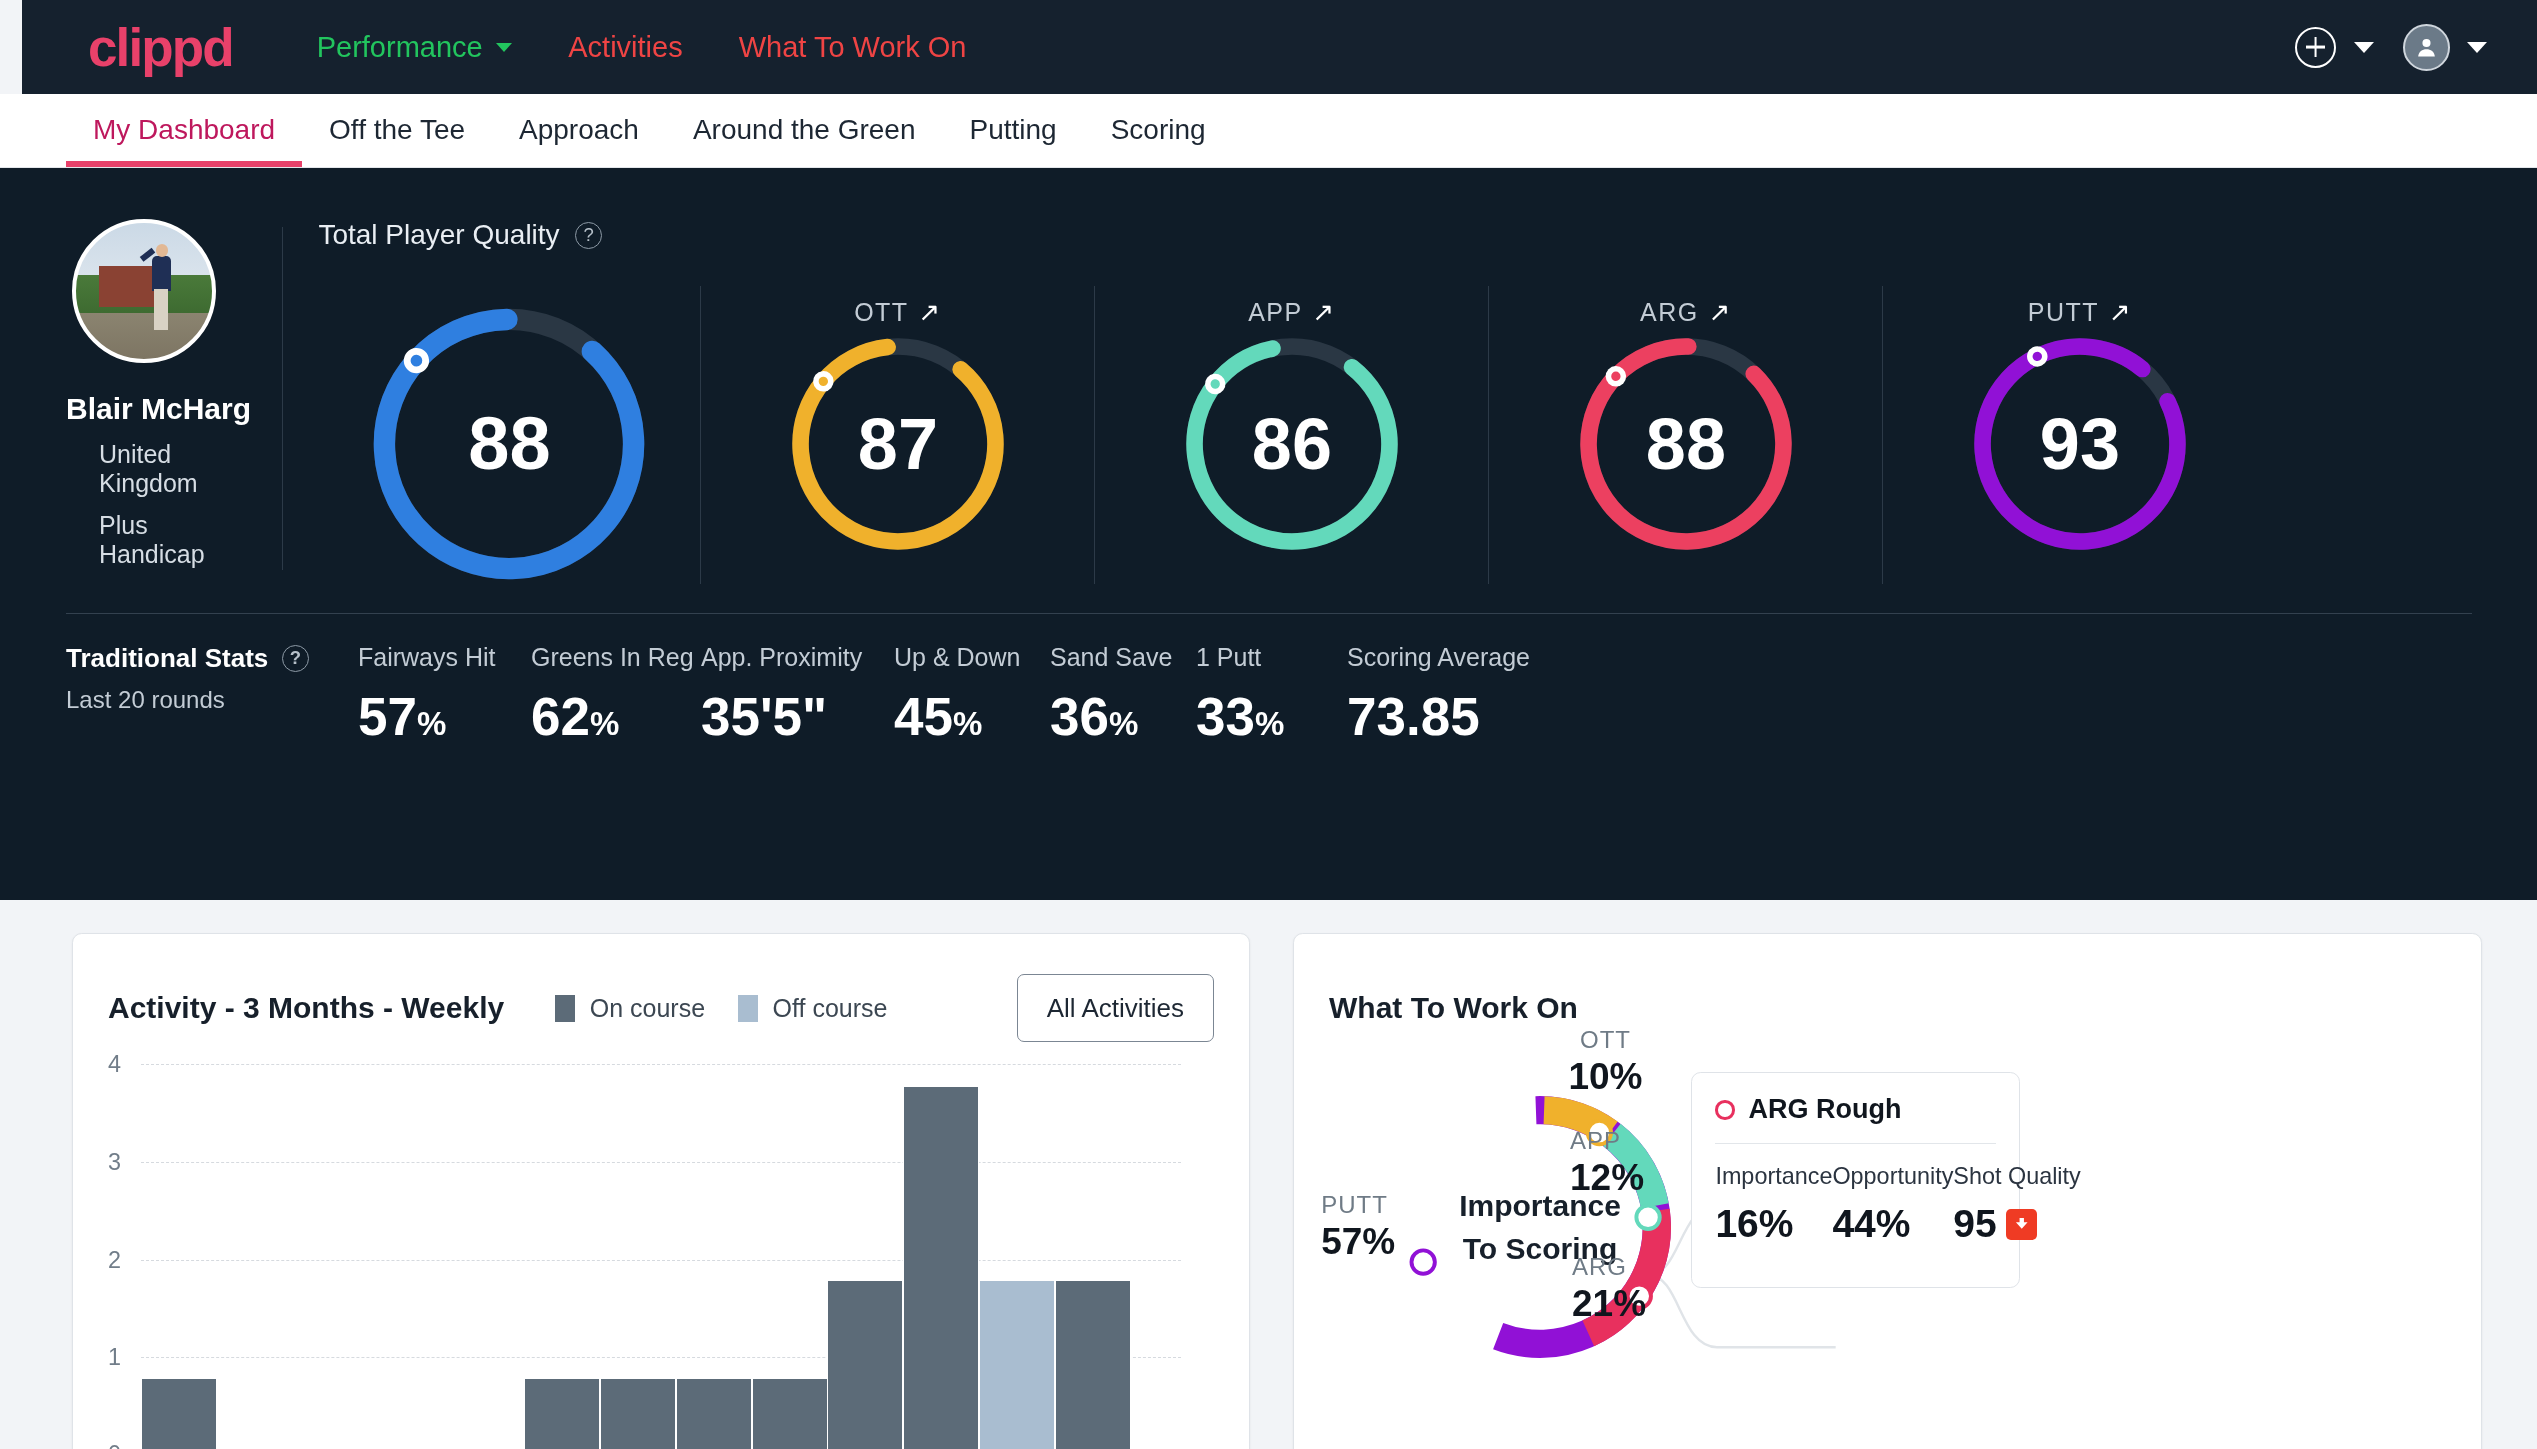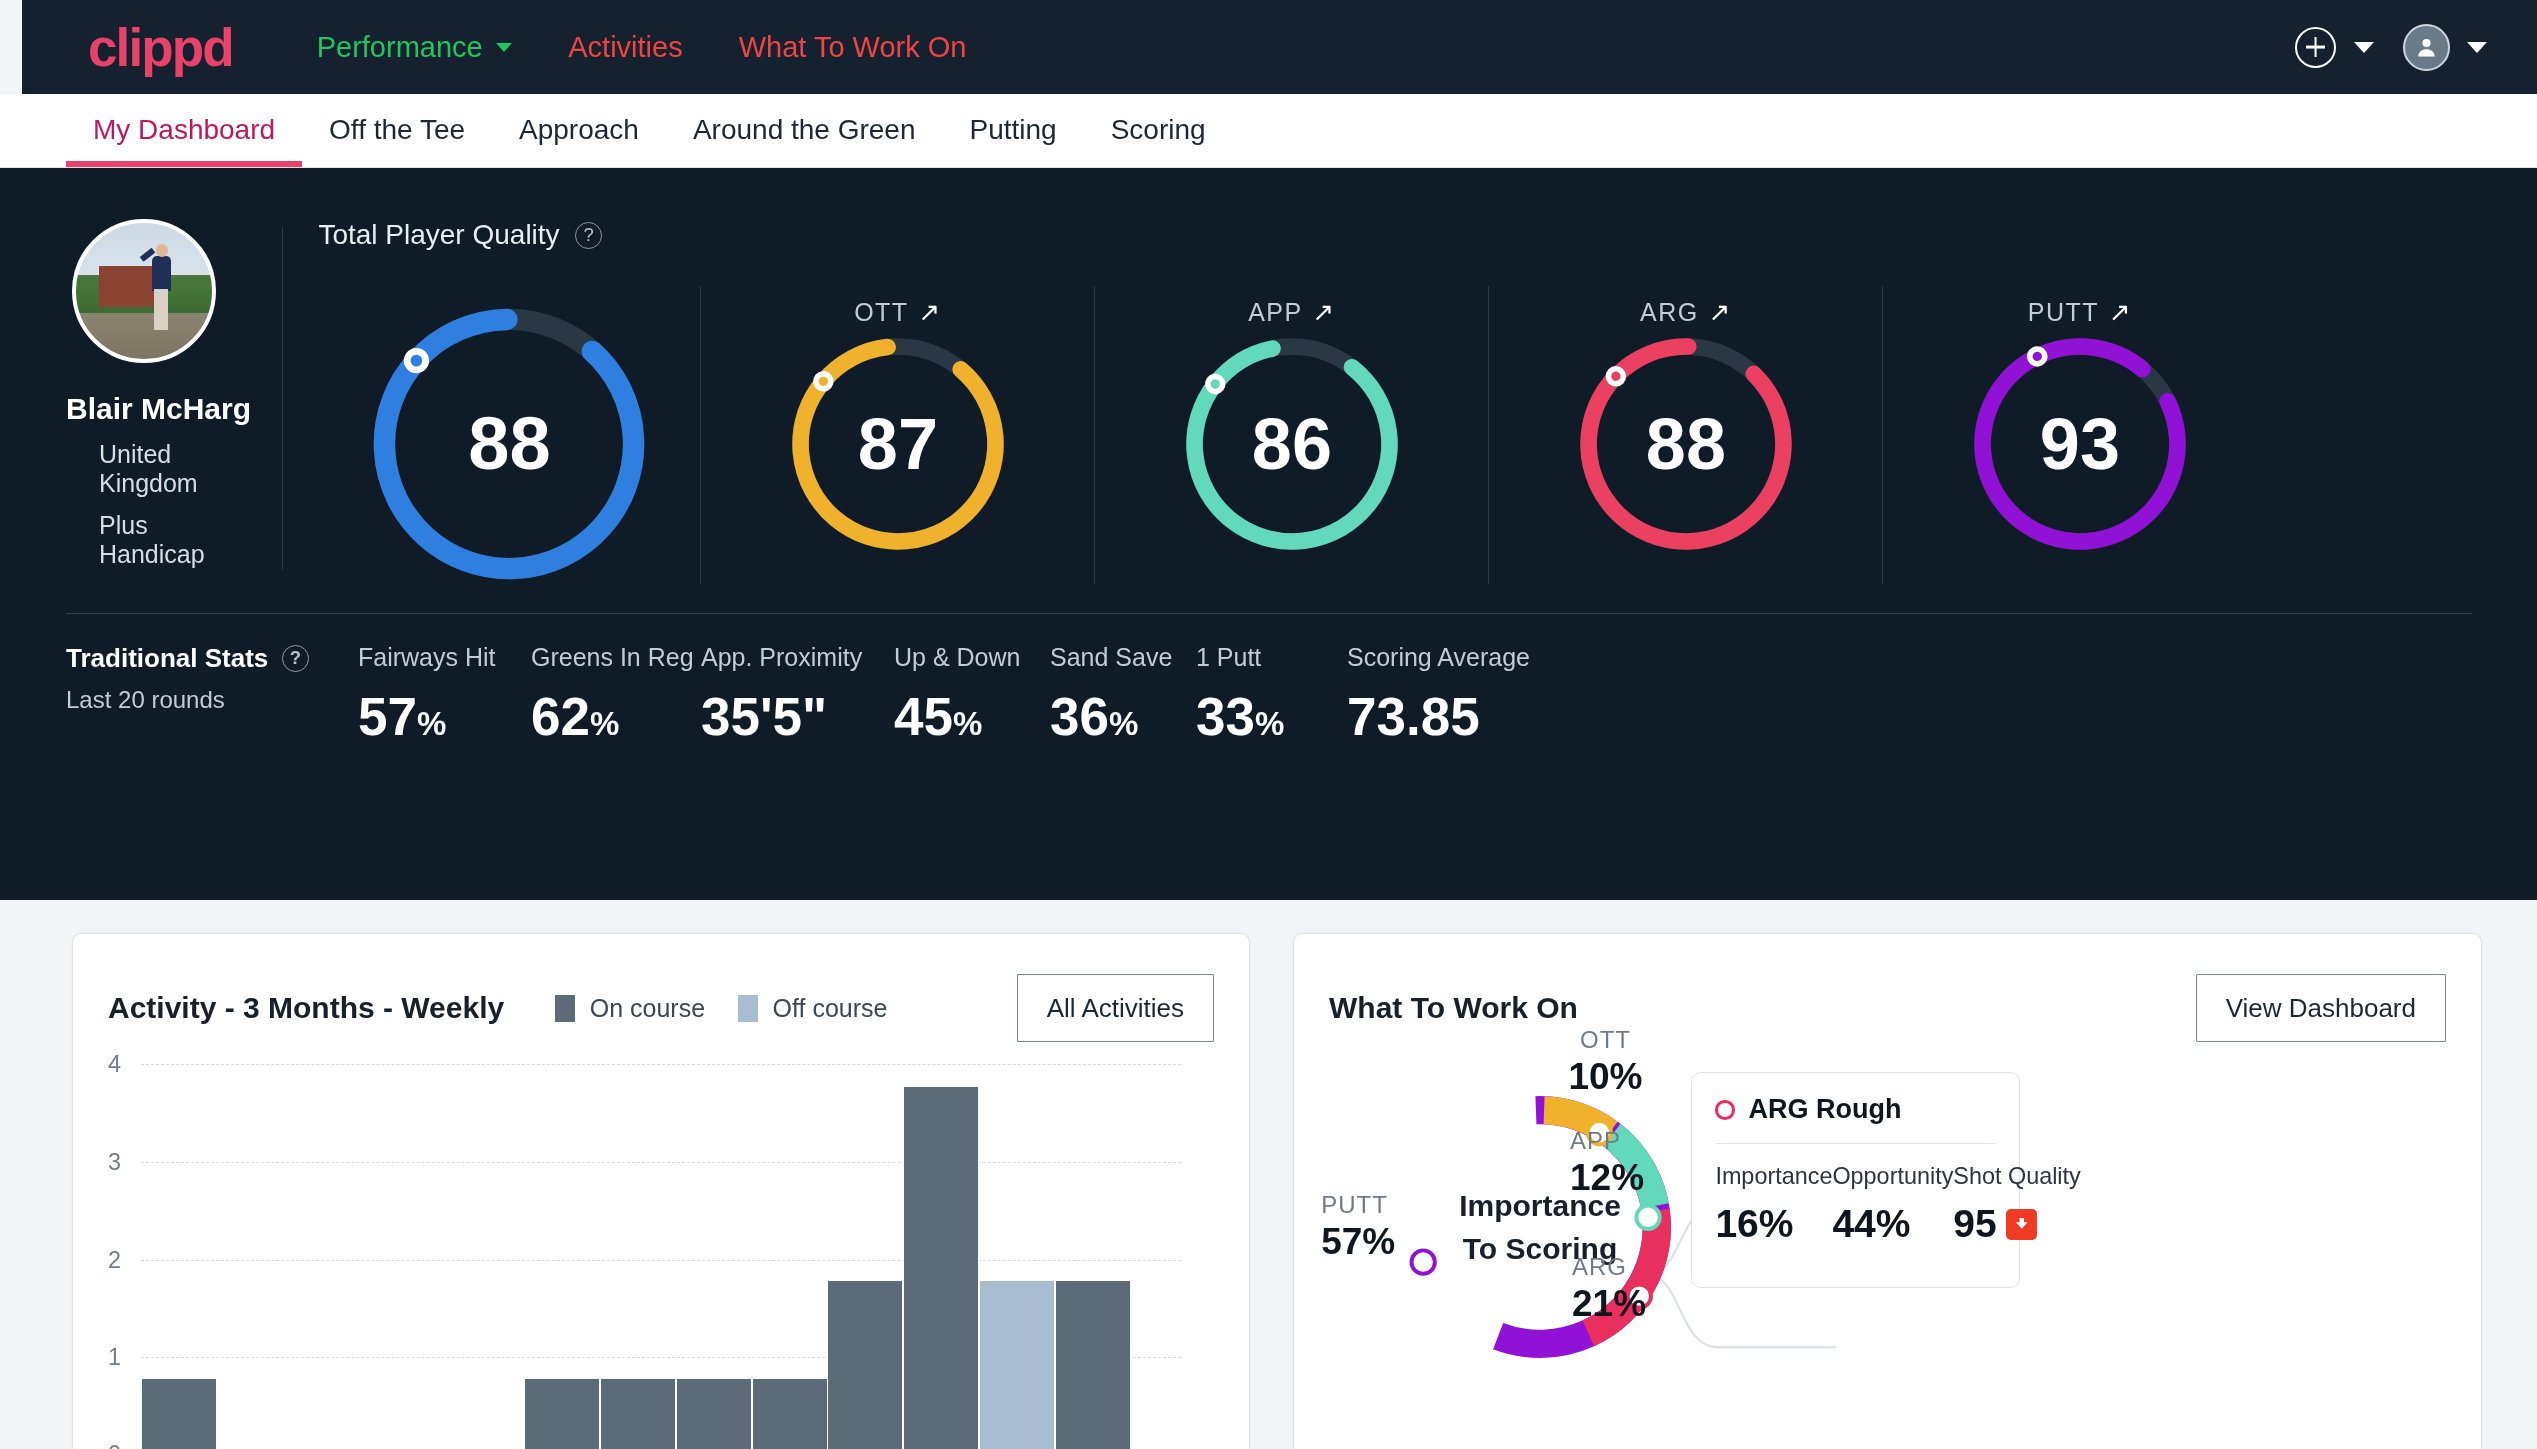--- a/index.html
+++ b/index.html
@@ -231,21 +231,21 @@
   }
   .card-title { font-size: 30px; color: #17202b; font-weight: bold; }
   .legend { display: flex; align-items: center; gap: 33px; margin-left: 51px; }
   .legend-item { display: flex; align-items: center; gap: 15px; font-size: 25px; color: #3c4752; }
   .swatch { width: 19.5px; height: 27px; }
   .swatch.on { background: #5c6b78; }
   .swatch.off { background: #a9bdd0; }
   .btn-outline {
     margin-left: auto;
     border: 1px solid #7b8693;
-    border-radius: 1px;
+    border-radius: 7px;
     background: #ffffff;
     padding: 17.5px 29px;
     font-size: 26px;
     color: #1d2733;
     font-family: "Liberation Sans", sans-serif;
     white-space: nowrap;
   }
 
   .chart-area { position: relative; height: 419px; margin-top: 9.7px; }
   .ytick {
@@ -544,21 +544,20 @@
         <div class="bar off" style="left:838px; width:76px; height:195px;"></div>
         <div class="bar" style="left:914px; width:76px; height:195px;"></div>
       </div>
     </div>
 
   </div>
 
   <div class="card card-wtwo">
     <div class="card-head">
       <div class="card-title">What To Work On</div>
-      <button class="btn-outline">View Dashboard</button>
     </div>
 
     <div class="wtwo-body">
 
       <svg width="292" height="292" style="position:absolute; left:312px; top:90px;" viewBox="0 0 300 300">
         <path d="M8,142 C40,142 40,70 78,70 L200,70" fill="none" stroke="#e0e4e8" stroke-width="2.5"></path>
         <path d="M8,142 C40,142 40,216 78,216 L200,216" fill="none" stroke="#e0e4e8" stroke-width="2.5"></path>
       </svg>
 
       <div class="donut-holder">

